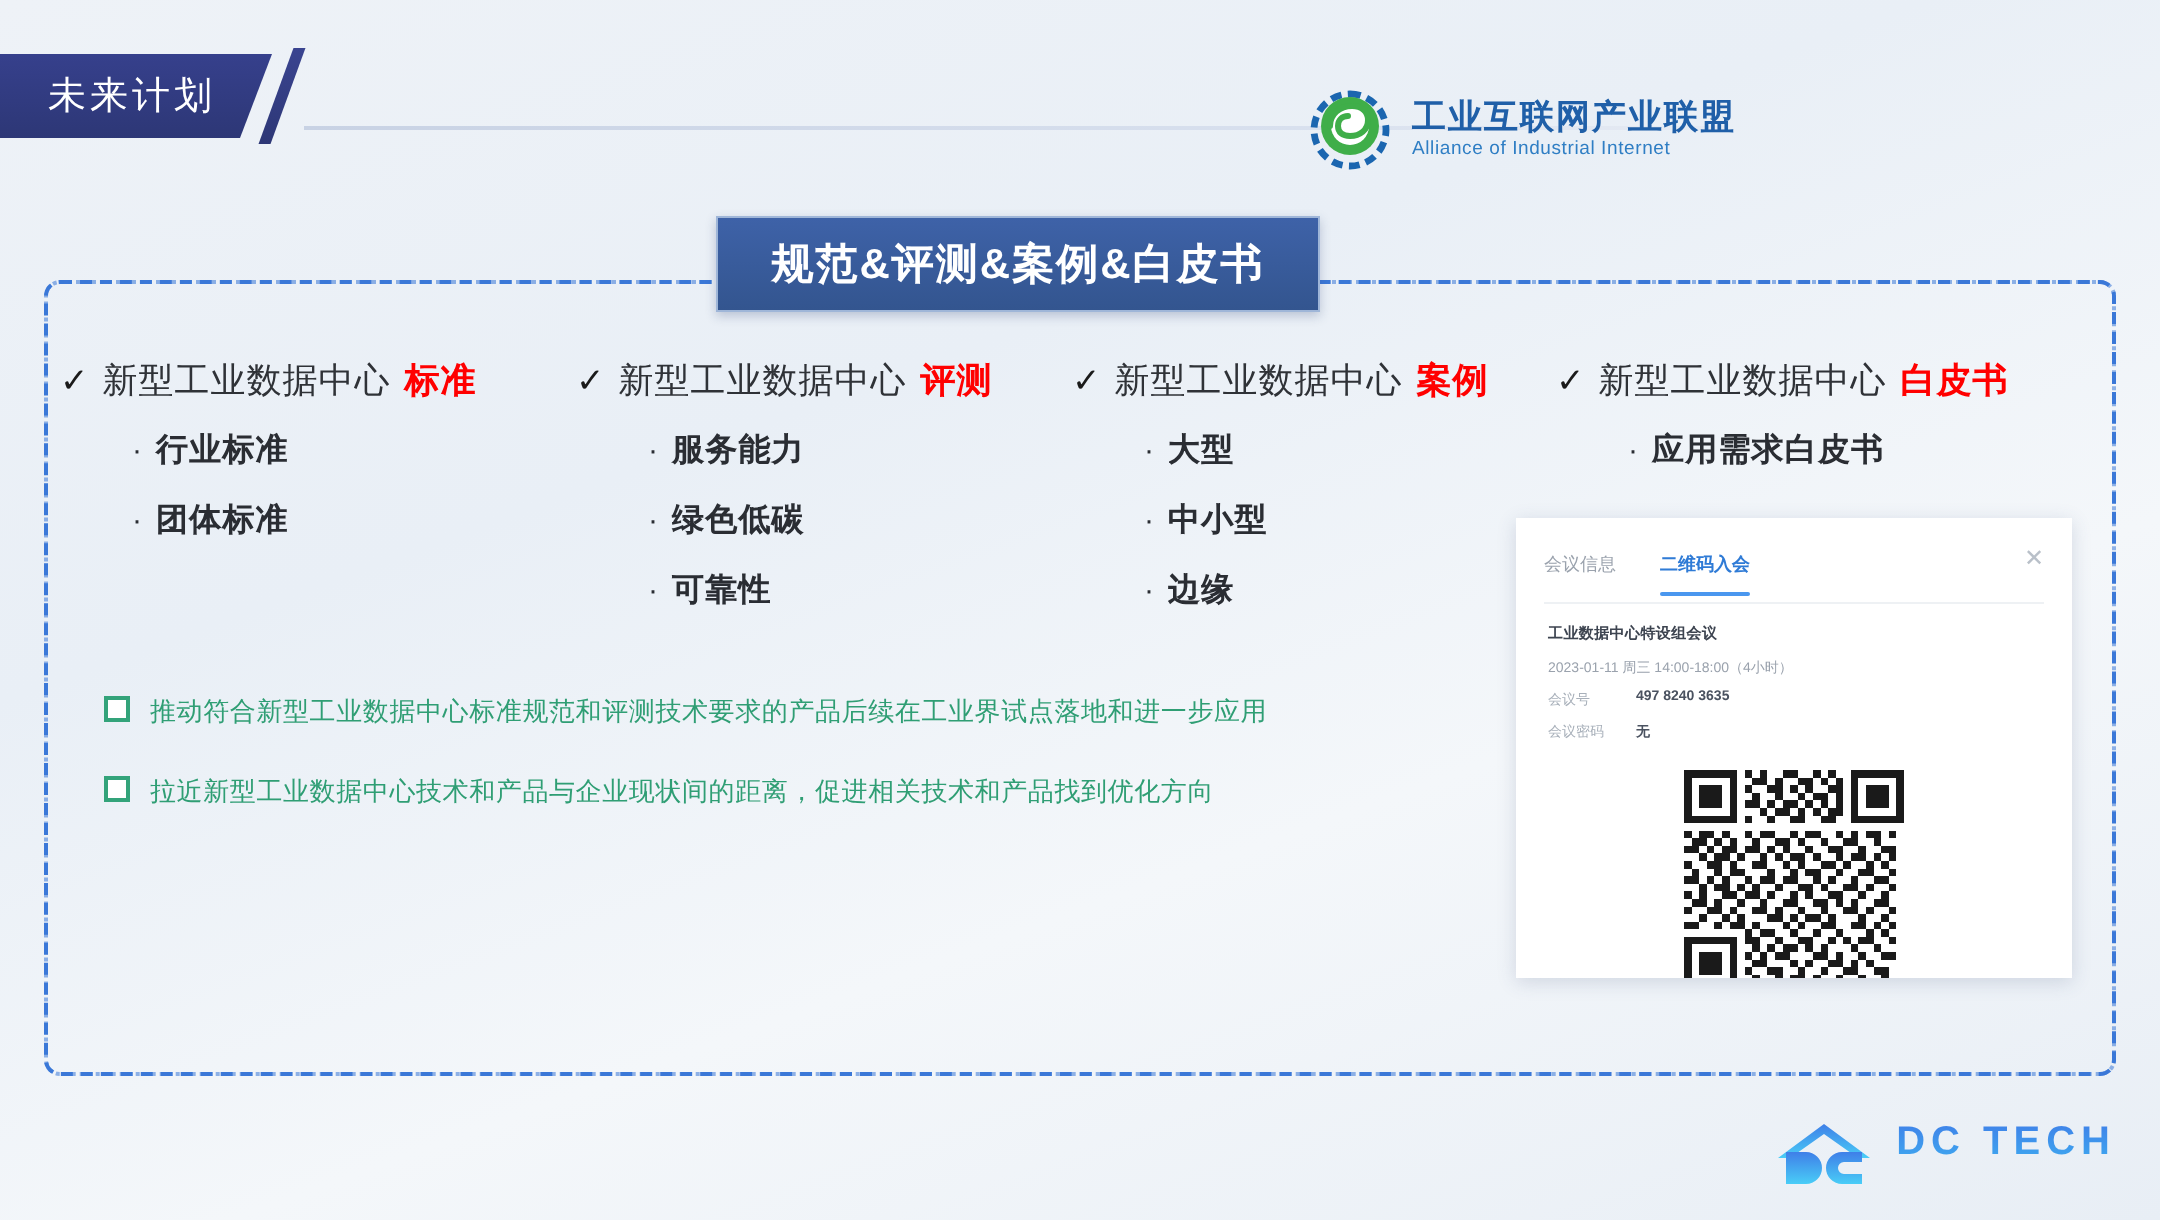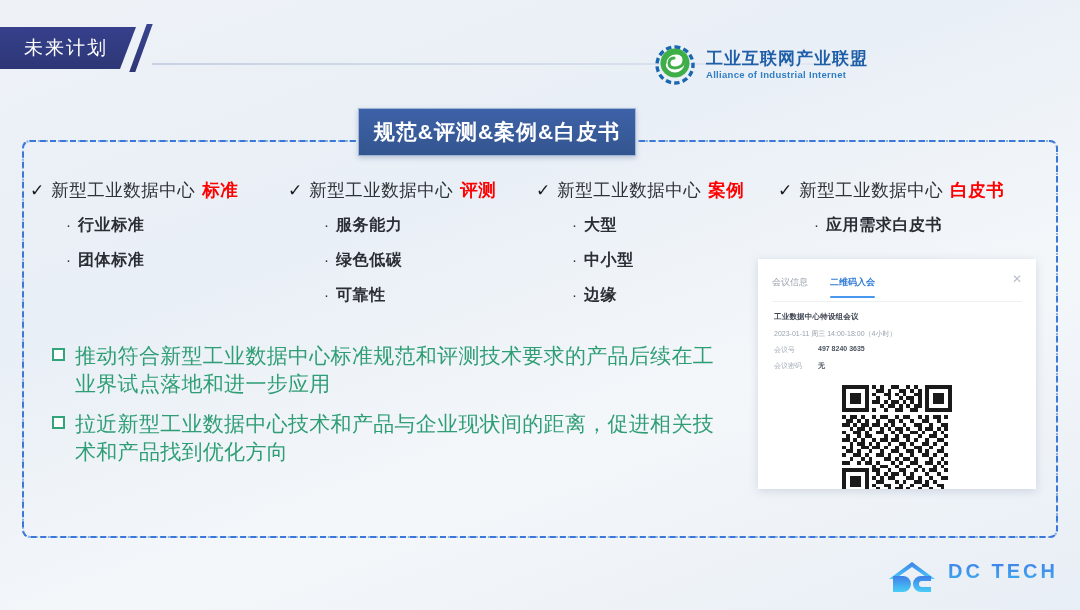--- a/index.html
+++ b/index.html
@@ -40,40 +40,40 @@
 
   
   .aii-logo { position: absolute; right: 24px; top: 43px; display: flex; align-items: center; gap: 9px; }
   .aii-mark { width: 44px; height: 44px; flex: none; }
   .aii-text { line-height: 1.05; }
   .aii-cn {
     display: block; font-size: 17px; font-weight: bold; letter-spacing: 1px;
     color: #1f5fa8;
   }
   .aii-en {
-    display: block; font-size: 9.5px; font-weight: bold; letter-spacing: .3px;
+    display: block; font-size: 9.5px; font-weight: normal; letter-spacing: .3px;
     color: #2f7ec4; margin-top: 2px;
   }
 
   
   .frame {
     position: absolute; left: 22px; top: 140px; width: 1036px; height: 398px;
     border: 2px dashed #3b78d8; border-radius: 8px;
     background: transparent;
   }
   .frame::after {
     content: ""; position: absolute; inset: -2px;
     border: 2px dotted rgba(59,120,216,.55); border-radius: 8px;
     pointer-events: none;
   }
 
   
   .section-chip {
     position: absolute; left: 358px; top: 108px;
-    width: 278px; height: 48px;
+    width: 302px; height: 48px;
     background: linear-gradient(180deg,#3e62a8 0%, #33558f 100%);
     border: 1px solid #9fb6d8;
     display: flex; align-items: center; justify-content: center;
     box-shadow: 0 2px 5px rgba(40,60,110,.25);
   }
   .section-chip span {
     color:#fff; font-size: 21px; font-weight: bold; letter-spacing: 1px;
   }
 
   
@@ -95,22 +95,22 @@
   .sub-text { font-size: 16px; font-weight: bold; color: #2a2d33; letter-spacing: .6px; }
 
   
   .green-block { position: absolute; left: 52px; top: 342px; width: 672px; }
   .green-row { display: flex; gap: 10px; margin-bottom: 12px; }
   .sq {
     flex: none; width: 13px; height: 13px; margin-top: 6px;
     border: 2px solid #33a37a; background: #ffffff;
   }
   .green-text {
-    font-size: 21px; line-height: 28px; color: #2f9e74;
-    letter-spacing: .3px; font-weight: 500;
+    font-size: 13px; line-height: 28px; color: #2f9e74;
+    letter-spacing: .3px; font-weight: 500; text-align: center;
   }
 
   
   .card {
     position: absolute; left: 758px; top: 259px; width: 278px; height: 230px;
     background: #ffffff;
     box-shadow: 0 2px 9px rgba(60,80,120,.18);
     overflow: hidden;
   }
   .card-tabs {

